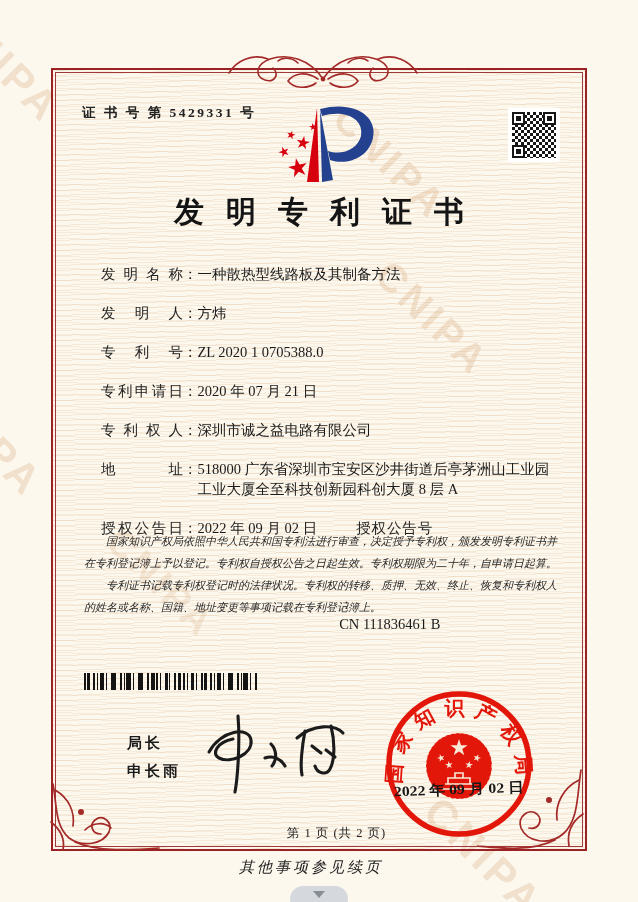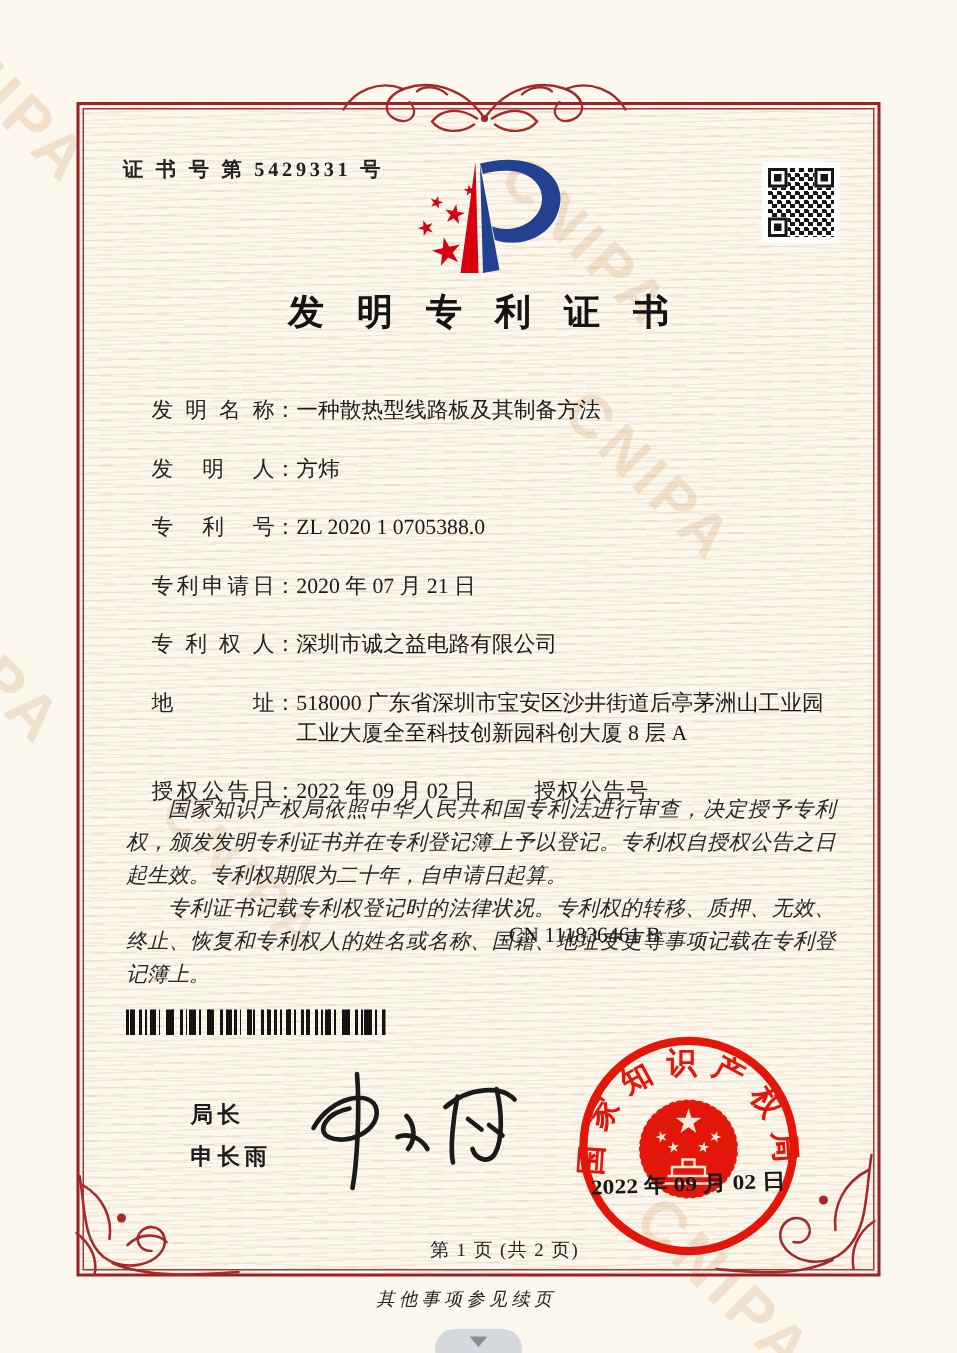--- a/index.html
+++ b/index.html
@@ -52,40 +52,40 @@
   .qr-pattern {
     position:relative; width:44px; height:46px;
     background:repeating-conic-gradient(#161616 0 25%, transparent 0 50%) 0 0 / 6px 6px;
   }
   .finder { position:absolute; width:13px; height:13px; border:2.5px solid #161616; background:#fff; }
   .finder::after { content:""; position:absolute; inset:2px; background:#161616; }
   .finder.tl { left:0; top:0; } .finder.tr { right:0; top:0; } .finder.bl { left:0; bottom:0; }
 
   .title {
     position:absolute; left:0; right:0; top:122px; text-align:center;
-    font-size:24px; font-weight:bold; letter-spacing:22px; padding-left:22px;
+    font-size:30px; font-weight:bold; letter-spacing:22px; padding-left:22px;
     color:#141414;
   }
 
   
   .fields { position:absolute; left:31px; right:28px; top:194px; font-size:14.5px; }
   .field-row { line-height:20px; margin-bottom:19px; display:flex; align-items:flex-start; }
   .f-label {
     display:inline-block; width:82px; text-align:justify; text-align-last:justify;
     flex:0 0 82px; color:#222;margin-left:17px;
   }
   .f-colon { flex:0 0 14px; }
   .f-value { color:#1a1a1a; }
   .grant-pair2 { margin-left:22px; display:flex;flex-direction:column; }
   .grant-pair2 .f-label { width:76px; flex-basis:76px; }
 
   
   .paragraphs {
     position:absolute; left:31px; right:28px; top:460px;
-    font-size:14px; line-height:22px; text-align:justify;
+    font-size:11px; line-height:22px; text-align:justify;
     font-style:italic; color:#262626;
   }
   .paragraphs p { text-indent:2em; margin:0; }
 
   
   .barcode {
     position:absolute; left:31px; top:603px; width:173px; height:17px;
     background-image:
       repeating-linear-gradient(90deg, #141414 0 2px, transparent 2px 4px, #141414 4px 5px, transparent 5px 9px),
       repeating-linear-gradient(90deg, transparent 0 3px, #141414 3px 6px, transparent 6px 13px);
@@ -103,21 +103,21 @@
   
   .seal { position:absolute; left:330px; top:618px; }
 
   
   .page-info {
     position:absolute; left:0; right:0; bottom:7px; text-align:center;
     font-size:12.5px; letter-spacing:1px; color:#222;padding-left:35px;
   }
   .continuation {
     position:absolute; left:0; right:16px; top:858px; text-align:center;
-    font-size:12px; font-style:italic; letter-spacing:3px; color:#222;
+    font-size:15px; font-style:italic; letter-spacing:3px; color:#222;
   }
   .scroll-pill {
     position:absolute; left:50%; transform:translateX(-50%); top:886px;
     width:58px; height:26px; border-radius:13px; background:#d5d9de;
     display:flex; justify-content:center; padding-top:5px; cursor:pointer;
   }
   .scroll-pill .tri {
     width:0; height:0; border-left:6px solid transparent;
     border-right:6px solid transparent; border-top:7px solid #868d95;
   }

